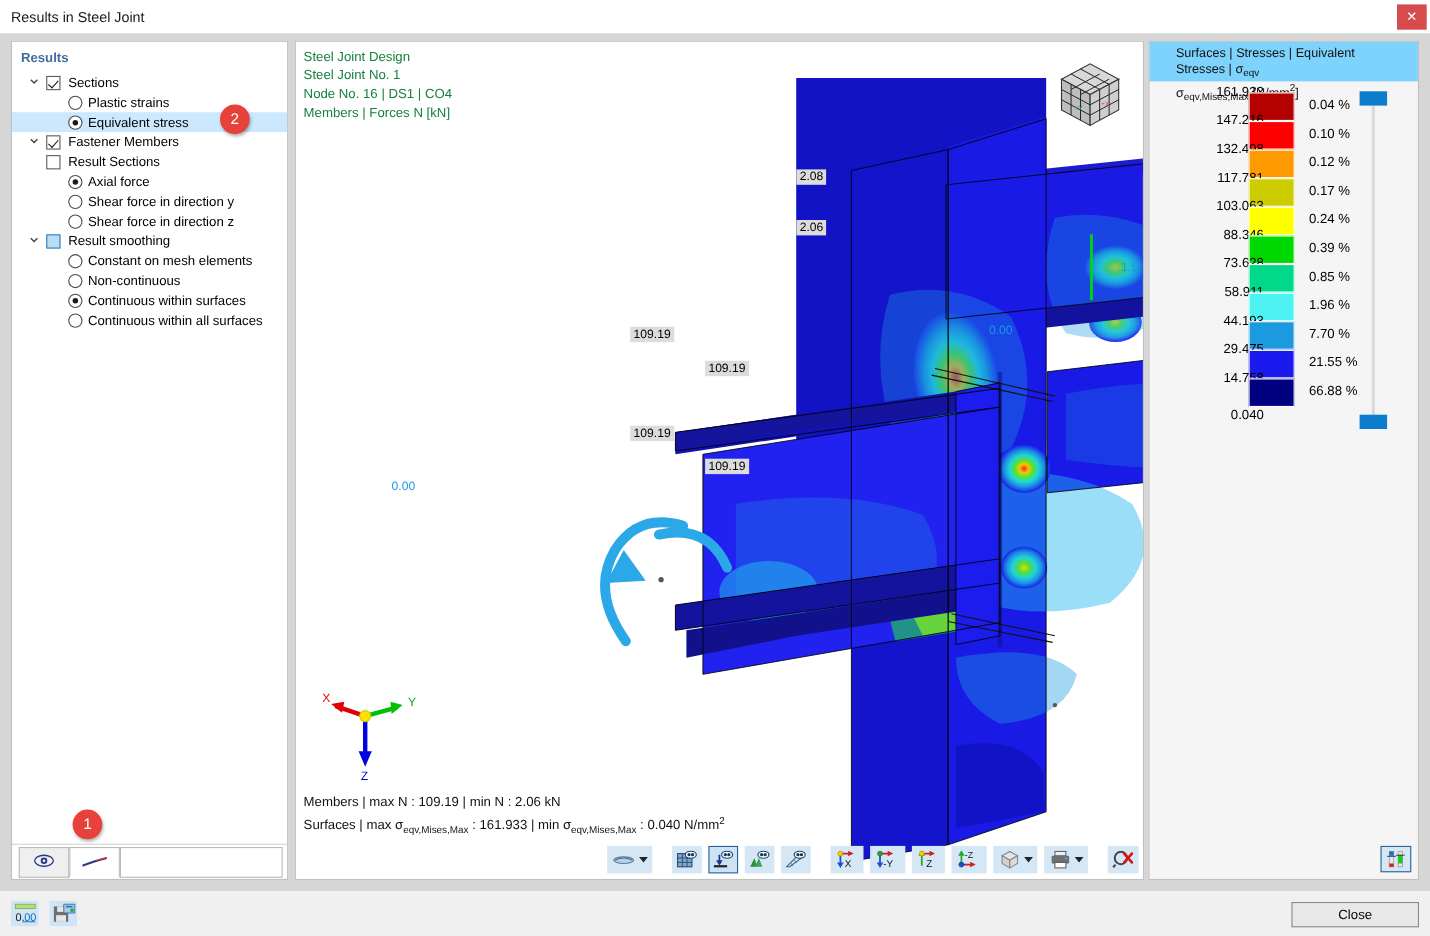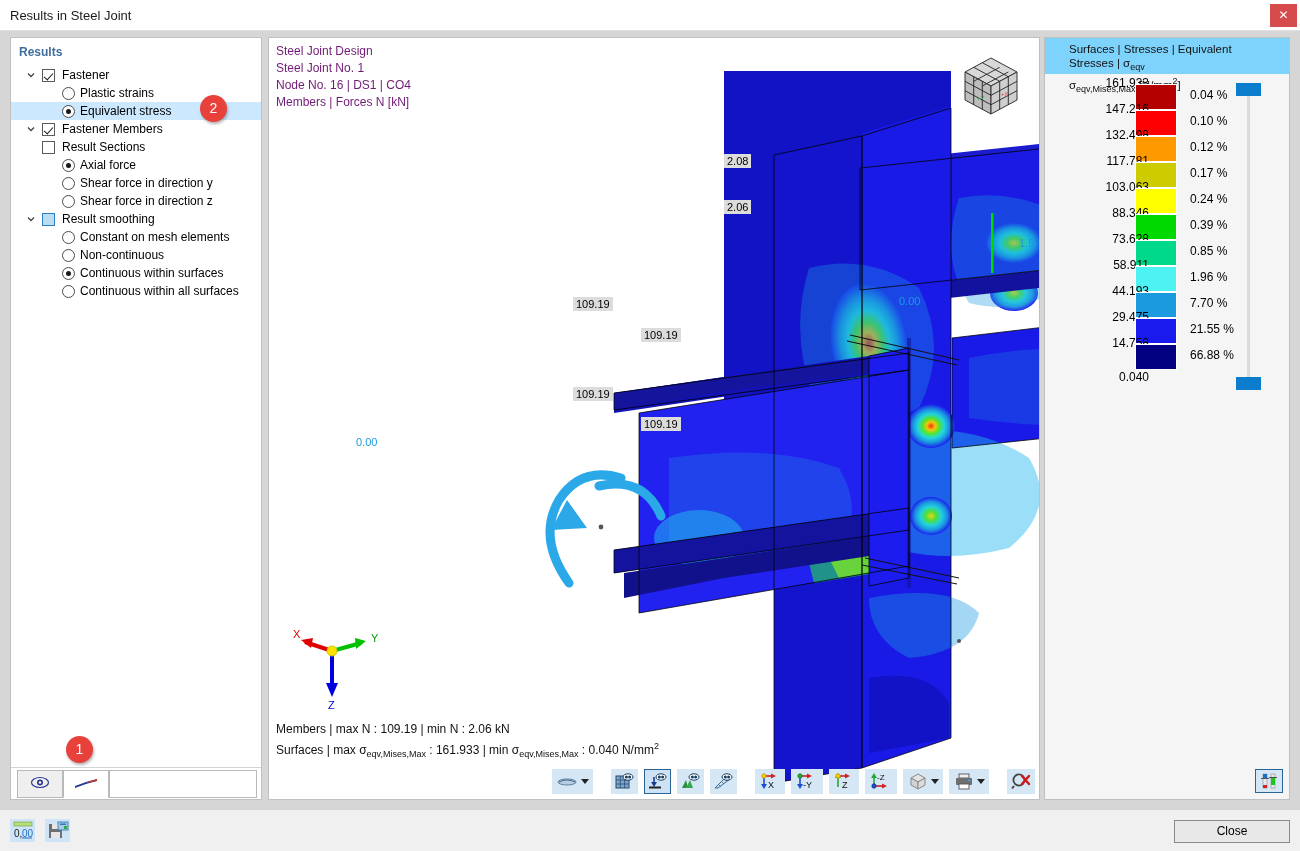--- a/index.html
+++ b/index.html
@@ -138,21 +138,21 @@
   .viewport {
     position: absolute; left: 268px; top: 6px;
     width: 772px; height: 763px;
     background: #ffffff;
     border: 1px solid #c0c0c0;
     overflow: hidden;
   }
   .vp-head {
     position: absolute; left: 7px; top: 5px;
     font-size: 12px; line-height: 17px;
-    color: #701a75; white-space: nowrap; z-index: 6;
+    color: #15803d; white-space: nowrap; z-index: 6;
   }
   .vp-foot {
     position: absolute; left: 7px; bottom: 36px;
     font-size: 12px; line-height: 17px;
     color: #111; white-space: nowrap; z-index: 6;
   }
   sub { font-size: 9px; }
   sup { font-size: 9px; }
 
   .navcube {
@@ -294,21 +294,21 @@
 
       <div class="treelist">
 
         <div class="trow">
           <span class="chev">
             <svg width="10" height="10" viewBox="0 0 10 10">
                 <path d="M2 3.5 L5 6.5 L8 3.5" stroke="#444" stroke-width="1.3" fill="none"></path>
               </svg>
           </span>
           <span class="cbox checked"></span>
-          <span class="tlabel-l1">Fastener</span>
+          <span class="tlabel-l1">Sections</span>
         </div>
 
         <div class="trow">
           <span class="radio"></span>
           <span class="tlabel-l2">Plastic strains</span>
         </div>
 
         <div class="trow selected">
           <span class="radio sel"></span>
           <span class="tlabel-l2">Equivalent stress</span>

